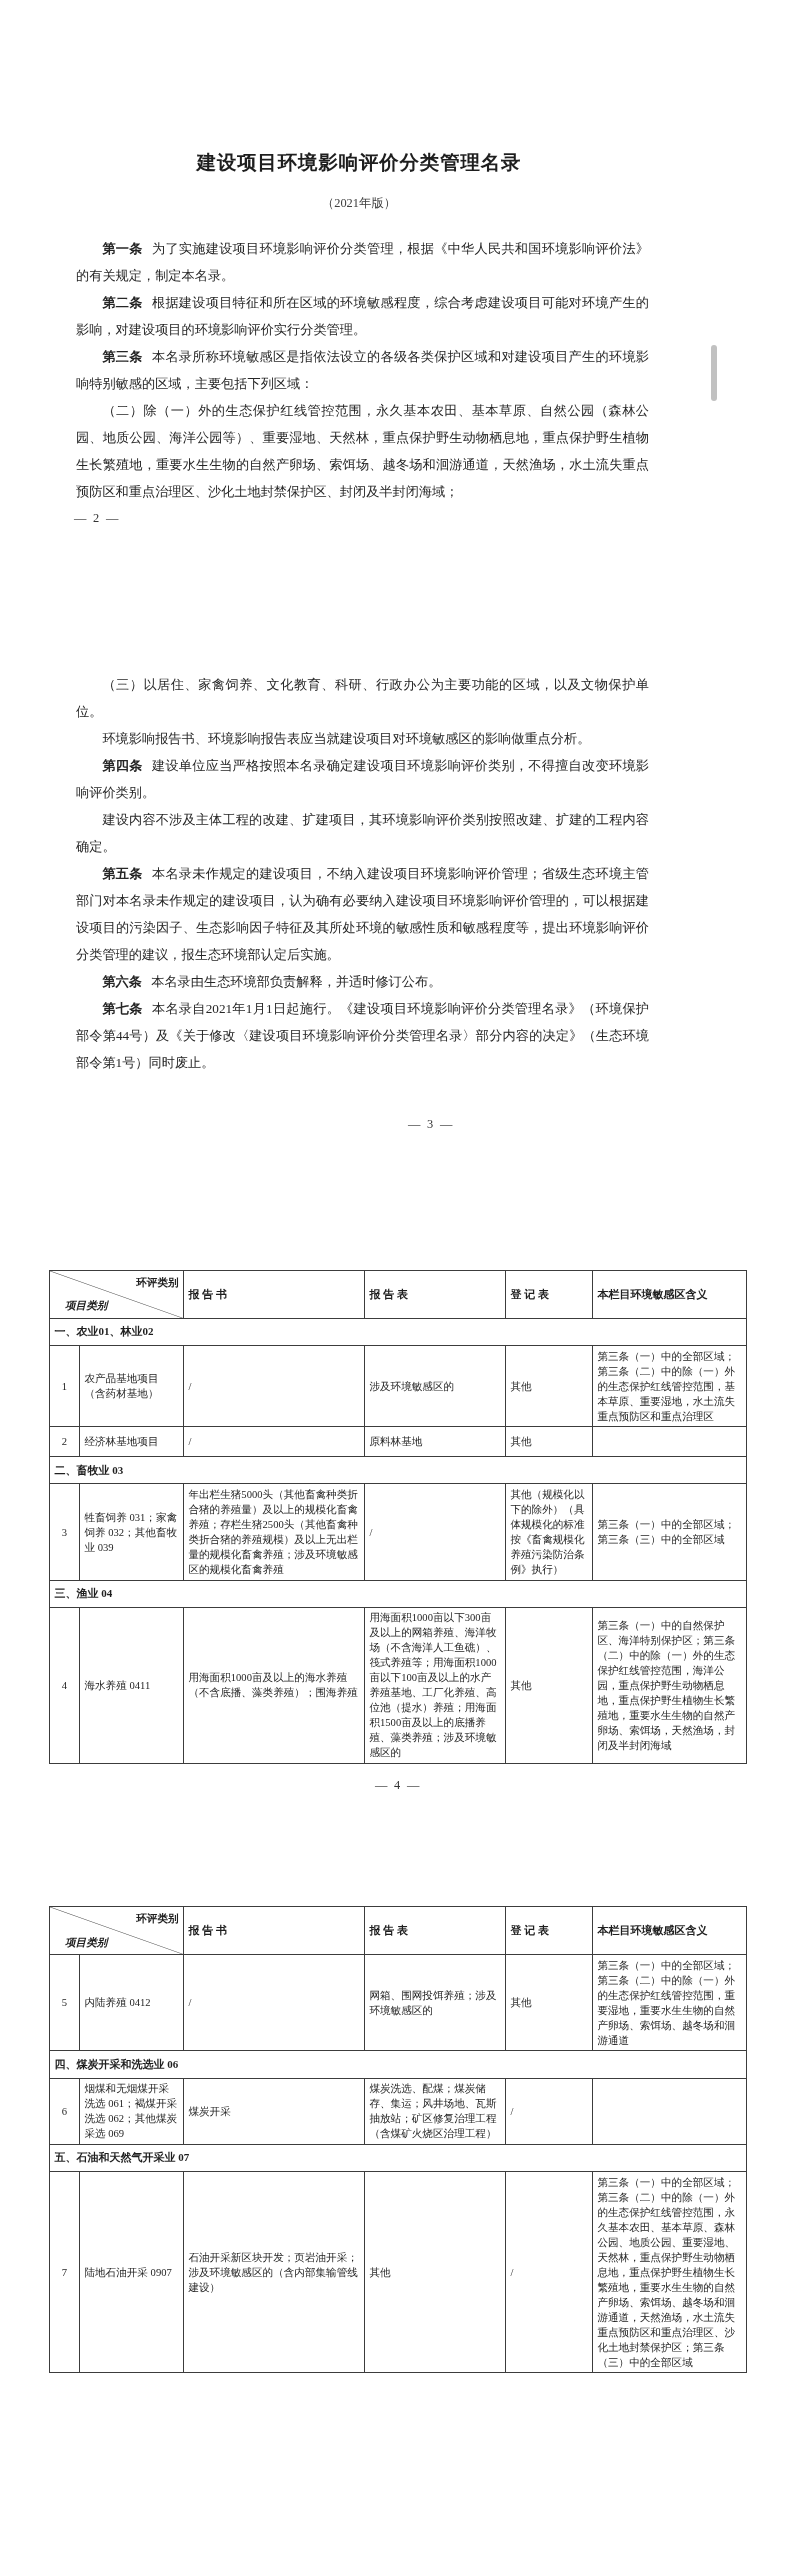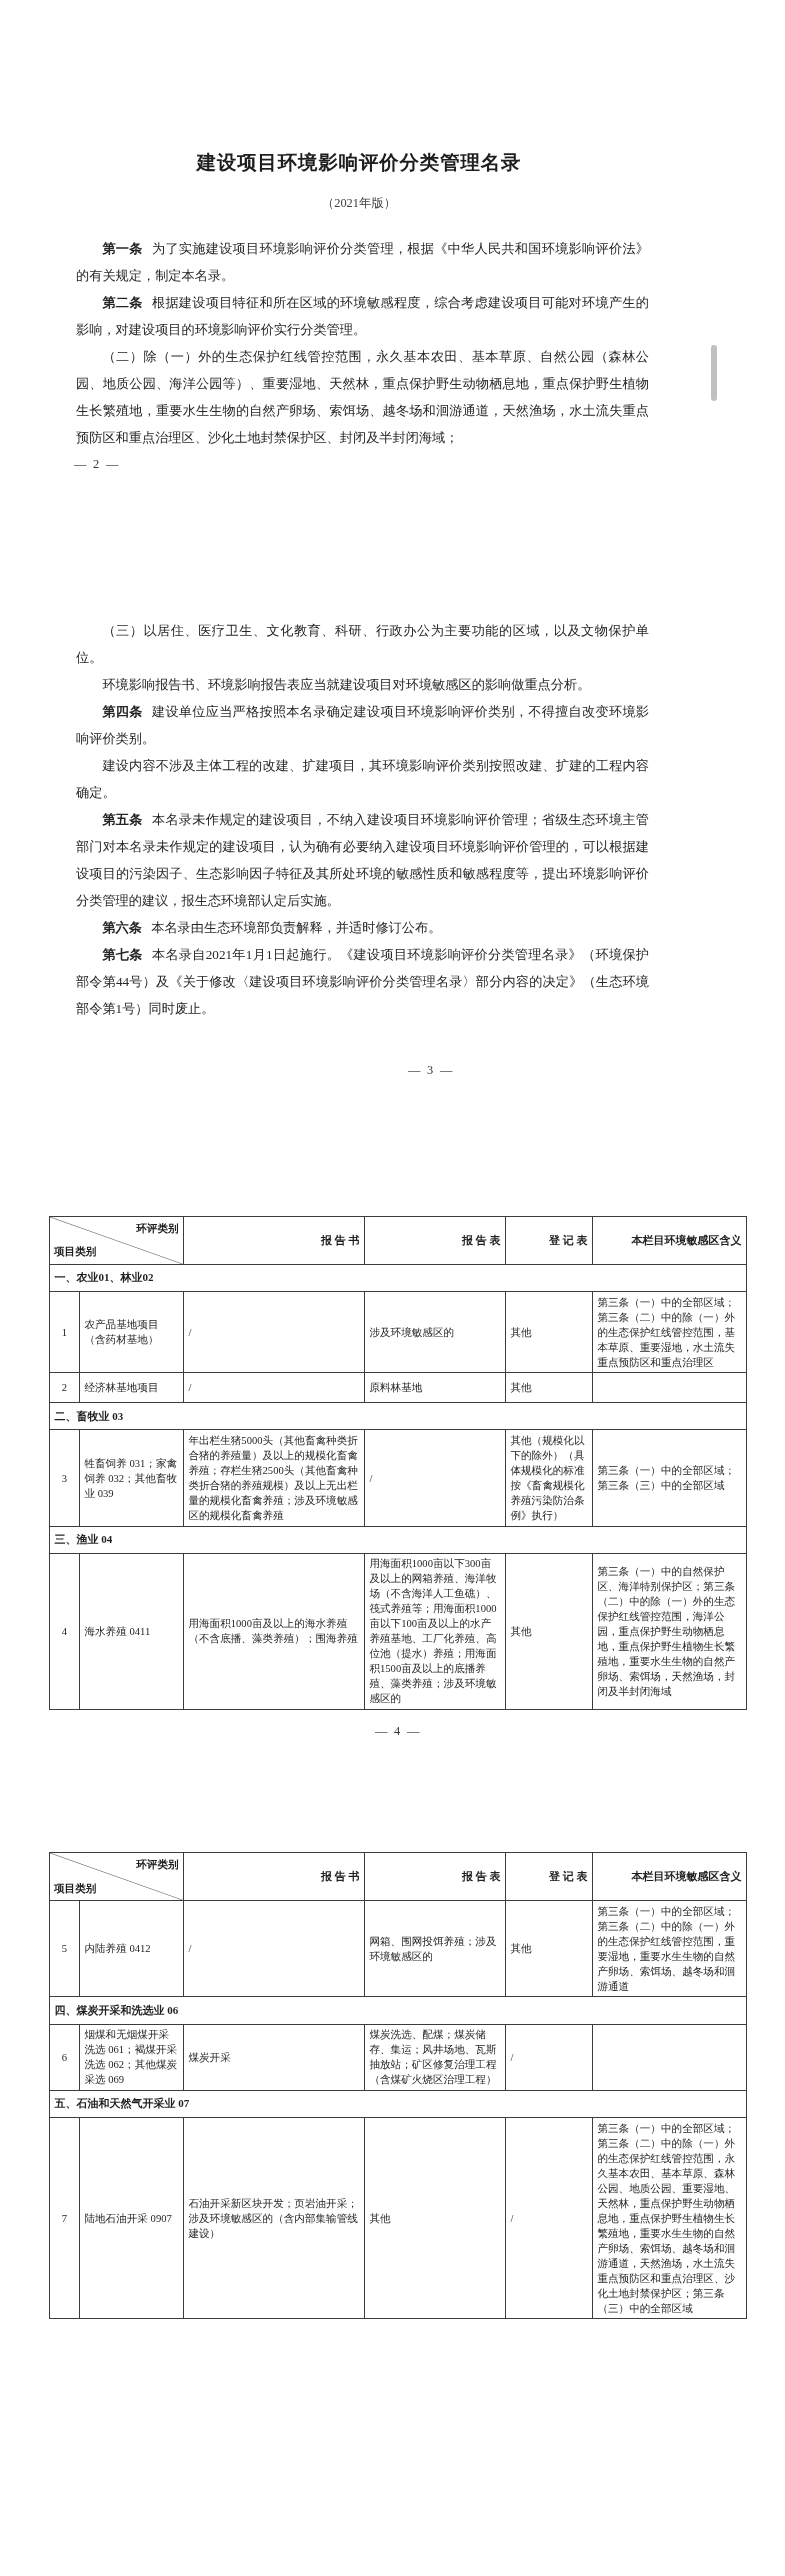--- a/index.html
+++ b/index.html
@@ -34,52 +34,53 @@
   .spacer-b{height:138px;}
   .spacer-c{height:113px;}
   table.cat{
     border-collapse:collapse;table-layout:fixed;width:698px;margin-left:49px;
     font-size:10.6px;line-height:15px;color:#1f1f1f;
   }
   table.cat td,table.cat th{
     border:0.9px solid #3c3c3c;padding:2.6px 4.4px;vertical-align:middle;
     word-break:break-all;
   }
-  table.cat th{font-weight:bold;text-align:right;height:42px;font-size:11px;}
+  table.cat th{font-weight:bold;text-align:left;height:42px;font-size:11px;}
   th.corner{position:relative;padding:0;}
   th.corner svg.diag{position:absolute;left:0;top:0;width:100%;height:100%;}
   .corner-top{position:absolute;right:4.4px;top:4.4px;font-size:10.6px;}
-  .corner-bottom{position:absolute;left:4px;bottom:4.4px;font-size:10.6px;}
+  .corner-bottom{position:absolute;left:15px;bottom:4.4px;font-size:10.6px;font-style:italic;}
   td.section-cell{font-weight:bold;text-align:left;height:21px;font-size:11px;font-family:Liberation Serif, serif;}
   td.cell-num{text-align:center;}
   tr.item-row{height:30px;}
   .scroll-thumb{
     position:absolute;right:0.9px;top:313px;width:6.2px;height:56px;
     background:#c1c1c1;border-radius:3.5px;
   }
 </style>
 </head>
 <body>
 
 <div class="doc">
 
   <h1 class="page-title">建设项目环境影响评价分类管理名录</h1>
   <div class="page-subtitle">（2021年版）</div>
 
   <div class="text-block first">
       <p class="para"><b class="lead">第一条</b>为了实施建设项目环境影响评价分类管理，根据《中华人民共和国环境影响评价法》的有关规定，制定本名录。</p>
       <p class="para"><b class="lead">第二条</b>根据建设项目特征和所在区域的环境敏感程度，综合考虑建设项目可能对环境产生的影响，对建设项目的环境影响评价实行分类管理。</p>
+      <p class="para"><b class="lead">第三条</b>本名录所称环境敏感区是指依法设立的各级各类保护区域和对建设项目产生的环境影响特别敏感的区域，主要包括下列区域：</p>
       <p class="para">（二）除（一）外的生态保护红线管控范围，永久基本农田、基本草原、自然公园（森林公园、地质公园、海洋公园等）、重要湿地、天然林，重点保护野生动物栖息地，重点保护野生植物生长繁殖地，重要水生生物的自然产卵场、索饵场、越冬场和洄游通道，天然渔场，水土流失重点预防区和重点治理区、沙化土地封禁保护区、封闭及半封闭海域；</p>
     </div>
   <div class="pgmark p2">— 2 —</div>
 
   <div class="spacer-a"></div>
 
   <div class="text-block">
-      <p class="para">（三）以居住、医疗卫生、文化教育、科研、行政办公为主要功能的区域，以及文物保护单位。</p>
+      <p class="para">（三）以居住、家禽饲养、文化教育、科研、行政办公为主要功能的区域，以及文物保护单位。</p>
       <p class="para">环境影响报告书、环境影响报告表应当就建设项目对环境敏感区的影响做重点分析。</p>
       <p class="para"><b class="lead">第四条</b>建设单位应当严格按照本名录确定建设项目环境影响评价类别，不得擅自改变环境影响评价类别。</p>
       <p class="para">建设内容不涉及主体工程的改建、扩建项目，其环境影响评价类别按照改建、扩建的工程内容确定。</p>
       <p class="para"><b class="lead">第五条</b>本名录未作规定的建设项目，不纳入建设项目环境影响评价管理；省级生态环境主管部门对本名录未作规定的建设项目，认为确有必要纳入建设项目环境影响评价管理的，可以根据建设项目的污染因子、生态影响因子特征及其所处环境的敏感性质和敏感程度等，提出环境影响评价分类管理的建议，报生态环境部认定后实施。</p>
       <p class="para"><b class="lead">第六条</b>本名录由生态环境部负责解释，并适时修订公布。</p>
       <p class="para"><b class="lead">第七条</b>本名录自2021年1月1日起施行。《建设项目环境影响评价分类管理名录》（环境保护部令第44号）及《关于修改〈建设项目环境影响评价分类管理名录〉部分内容的决定》（生态环境部令第1号）同时废止。</p>
     </div>
   <div class="pgmark p3">— 3 —</div>
 
   <div class="spacer-b"></div>

